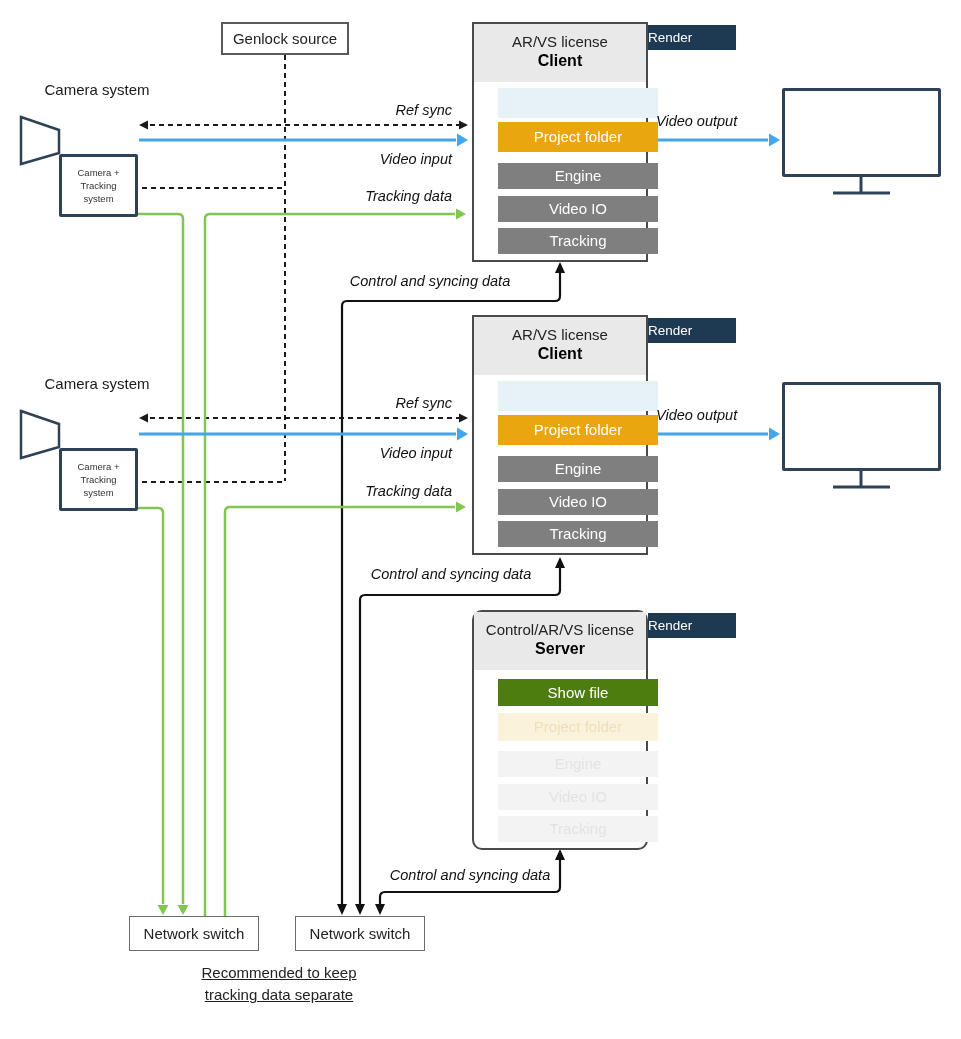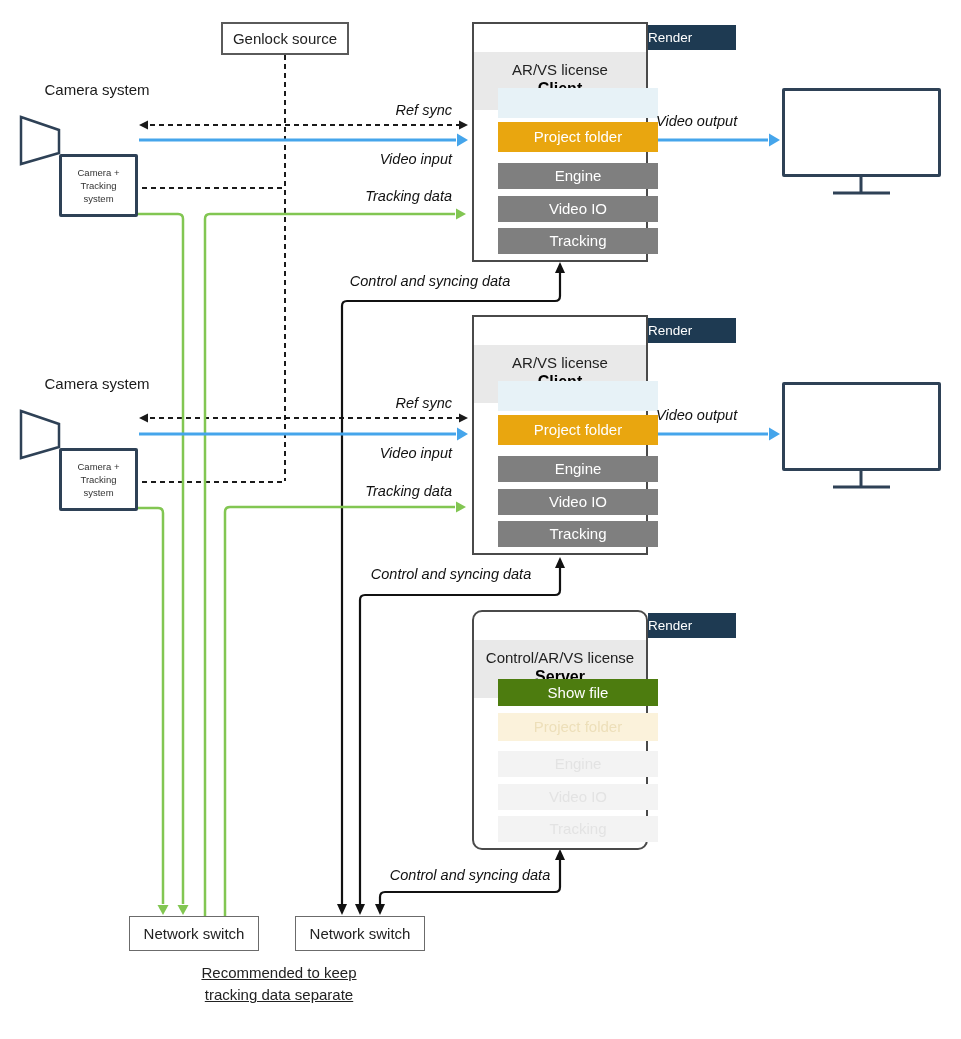--- a/index.html
+++ b/index.html
@@ -15,21 +15,21 @@
              font-size:15px;color:#222;box-sizing:border-box;}
   .cam-title{font-size:15px;color:#1a1a1a;text-align:center;width:160px;}
   .cam-body{background:#fff;border:3px solid #2E4156;border-radius:2px;box-sizing:border-box;
             width:79px;height:63px;text-align:center;font-size:9.5px;line-height:13px;color:#333;
             display:flex;flex-direction:column;justify-content:center;margin-top:44px;}
 
   
   .panel{width:176px;height:240px;background:#fff;border:2px solid #4A4A4A;box-sizing:border-box;
          position:absolute;z-index:2;}
   .panel-header{position:absolute;left:0;top:0;width:100%;height:58px;background:#E9E9E9;
-                text-align:center;box-sizing:border-box;margin-top:28px;}
+                text-align:center;box-sizing:border-box;}
   .ph1{font-size:15px;color:#222;margin-top:9px;}
   .ph2{font-size:16px;font-weight:bold;color:#000000;margin-top:2px;}
   .row{position:absolute;left:24px;width:160px;text-align:center;font-size:15px;
        box-sizing:border-box;}
   .row-blank{background:#E7F2F7;}
   .row-orange{background:#E9A60F;color:#fff;}
   .row-gray{background:#7F7F7F;color:#fff;}
   .row-teal{background:#4d7c0f;color:#fff;}
   .row-faded-orange{background:#FBF2DB;color:#EDDFB9;}
   .row-faded-gray{background:#F3F3F3;color:#E3E3E3;}

